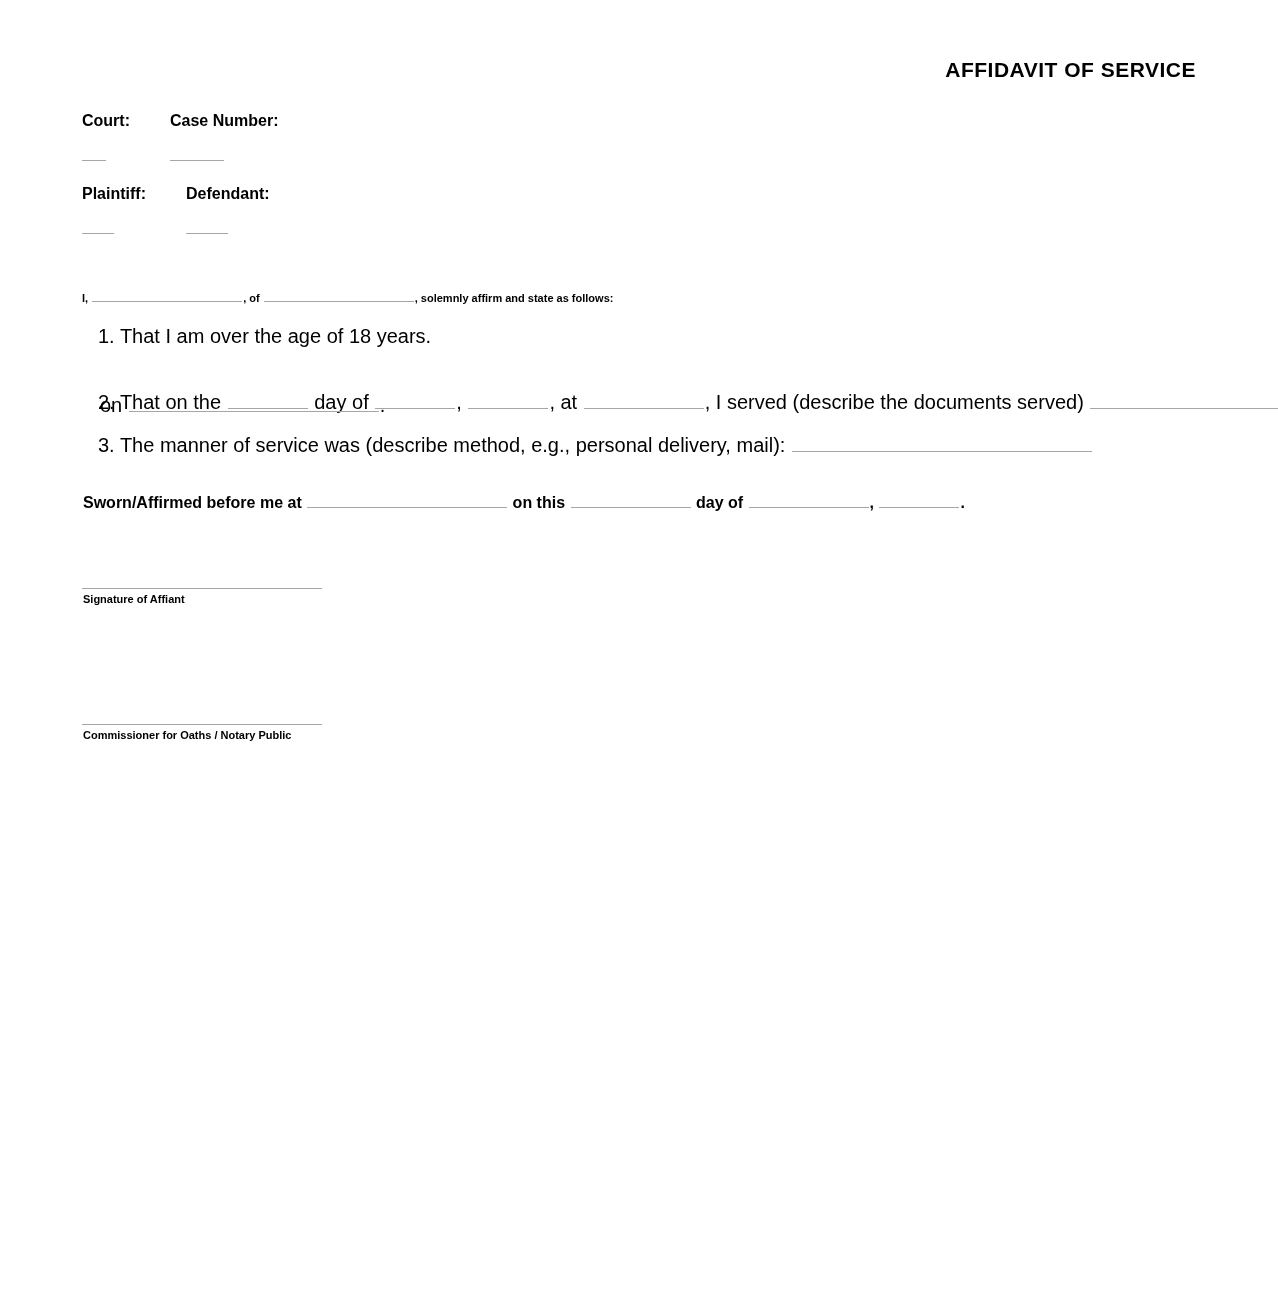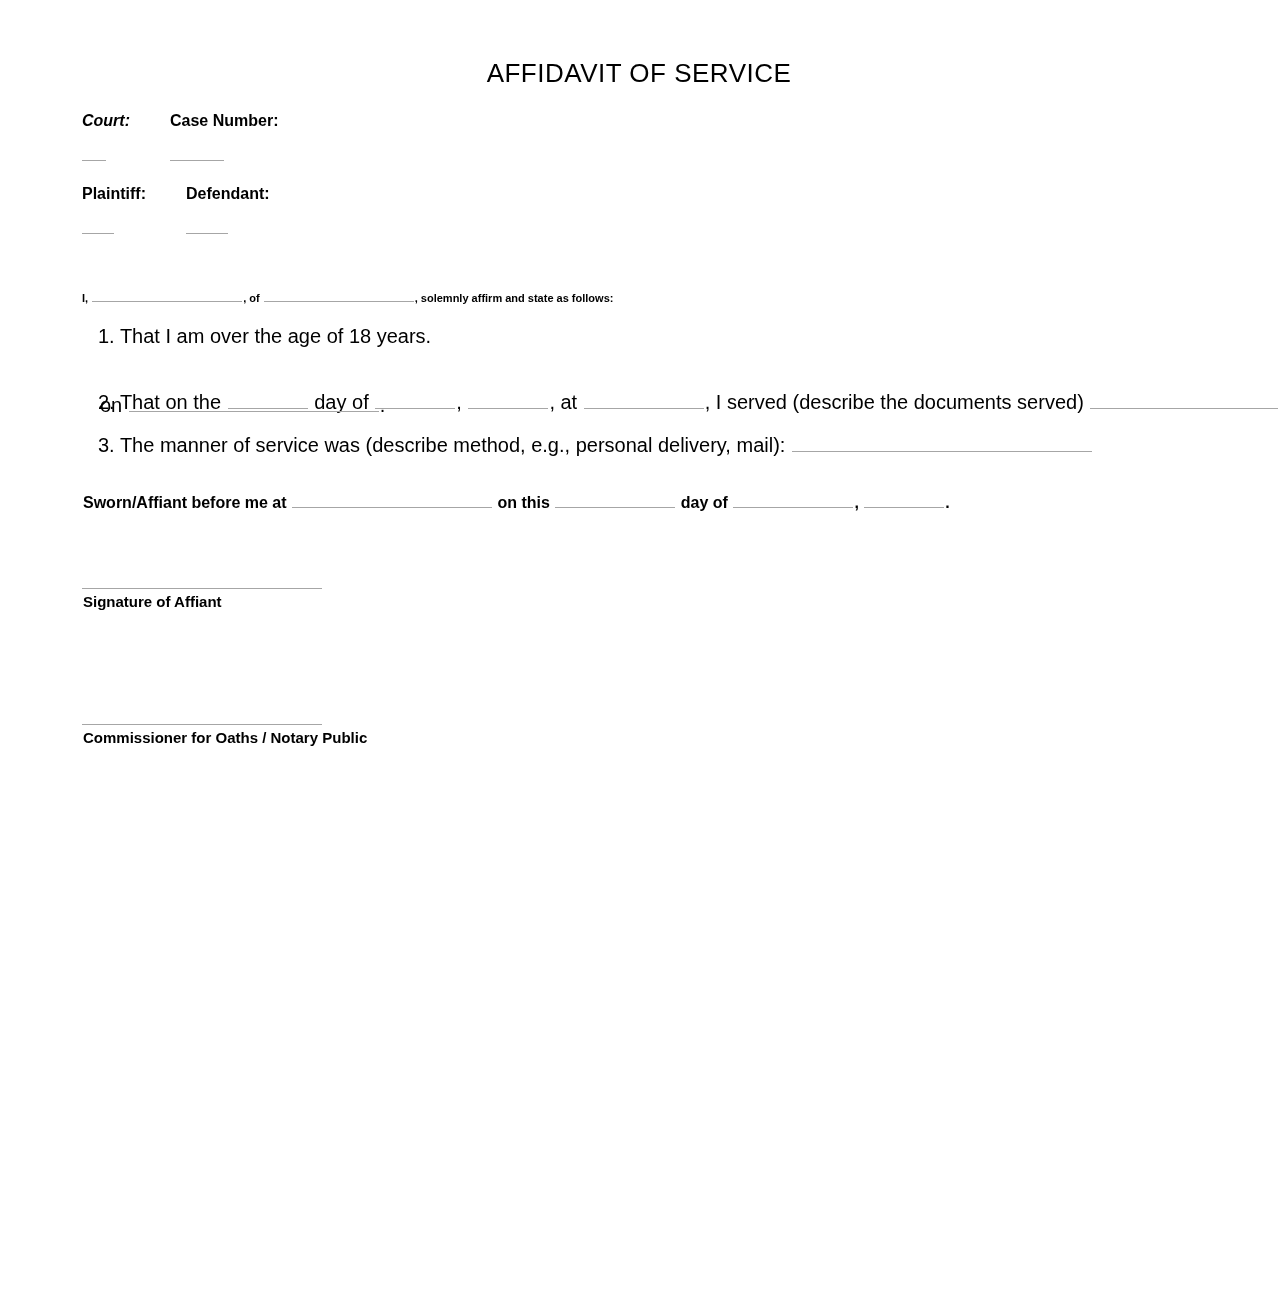--- a/index.html
+++ b/index.html
@@ -2,47 +2,47 @@
 <html><head>
   <meta charset="utf-8">
   <style>
     html, body { margin: 0; padding: 0; background: #ffffff; }
     body {
       width: 1278px; height: 1300px; position: relative;
       font-family: "Liberation Sans", sans-serif; color: #000; overflow: hidden;
     }
     .page { position: absolute; left: 82px; top: 0; width: 1110px; }
     .title {
-      position: absolute; left: 0; width: 1114px; top: 58px; text-align: center;
-      font-size: 26px; font-weight: normal; letter-spacing: 0.5px;
+      position: absolute; left: 0; width: 1114px; top: 58px; text-align: right;
+      font-size: 21px; font-weight: bold; letter-spacing: 0.5px;
     }
     .hdr-row { position: absolute; left: 0; font-size: 16px; font-weight: bold; }
     .hdr-field { position: absolute; }
     .hdr-label { display: block; white-space: nowrap; }
     .hdr-line { position: absolute; height: 0; border-bottom: 1px solid #a6a6a6; }
     .blank {
       display: inline-block; border-bottom: 1px solid #a6a6a6; height: 14px;
       vertical-align: baseline; margin: 0 1px;
     }
     .intro { position: absolute; left: 0; top: 287px; font-size: 11px; font-weight: bold; white-space: nowrap; }
     .item { position: absolute; left: 16px; font-size: 20px; white-space: nowrap; }
     .item2-cont { position: absolute; left: 18px; top: 394px; font-size: 20px; white-space: nowrap; }
     .sworn { position: absolute; left: 1px; top: 493px; font-size: 16px; font-weight: bold; white-space: nowrap; }
     .sig-line { position: absolute; left: 0; width: 240px; border-bottom: 1px solid #a6a6a6; }
-    .sig-label { position: absolute; left: 1px; font-size: 15px; font-weight: bold; white-space: nowrap; }
+    .sig-label { position: absolute; left: 1px; font-size: 11px; font-weight: bold; white-space: nowrap; }
   </style>
 </head>
 <body>
 
 <div class="page">
 
   <div class="title">AFFIDAVIT OF SERVICE</div>
 
   <div class="hdr-row" style="top:112px;">
-    <div class="hdr-field" style="left:0;font-style:italic;">
+    <div class="hdr-field" style="left:0;">
       <span class="hdr-label">Court:</span>
     </div>
     <div class="hdr-line" style="left:0; top:48px; width:24px;"></div>
     <div class="hdr-field" style="left:88px;">
       <span class="hdr-label">Case Number:</span>
     </div>
     <div class="hdr-line" style="left:88px; top:48px; width:54px;"></div>
   </div>
 
   <div class="hdr-row" style="top:185px;">
@@ -82,21 +82,21 @@
     <span class="blank" style="width:250px;"></span><span>.</span>
   </div>
 
   <div class="item" style="top:434px;">
     <span>3.</span>
     <span>The manner of service was (describe method, e.g., personal delivery, mail):</span>
     <span class="blank" style="width:300px;"></span>
   </div>
 
   <div class="sworn">
-    <span>Sworn/Affiant before me at</span>
+    <span>Sworn/Affirmed before me at</span>
     <span class="blank" style="width:200px;"></span>
     <span>on this</span>
     <span class="blank" style="width:120px;"></span>
     <span>day of</span>
     <span class="blank" style="width:120px;"></span><span>,</span>
     <span class="blank" style="width:80px;"></span><span>.</span>
   </div>
 
   <div class="sig-line" style="top:588px;"></div>
   <div class="sig-label" style="top:593px;">Signature of Affiant</div>

